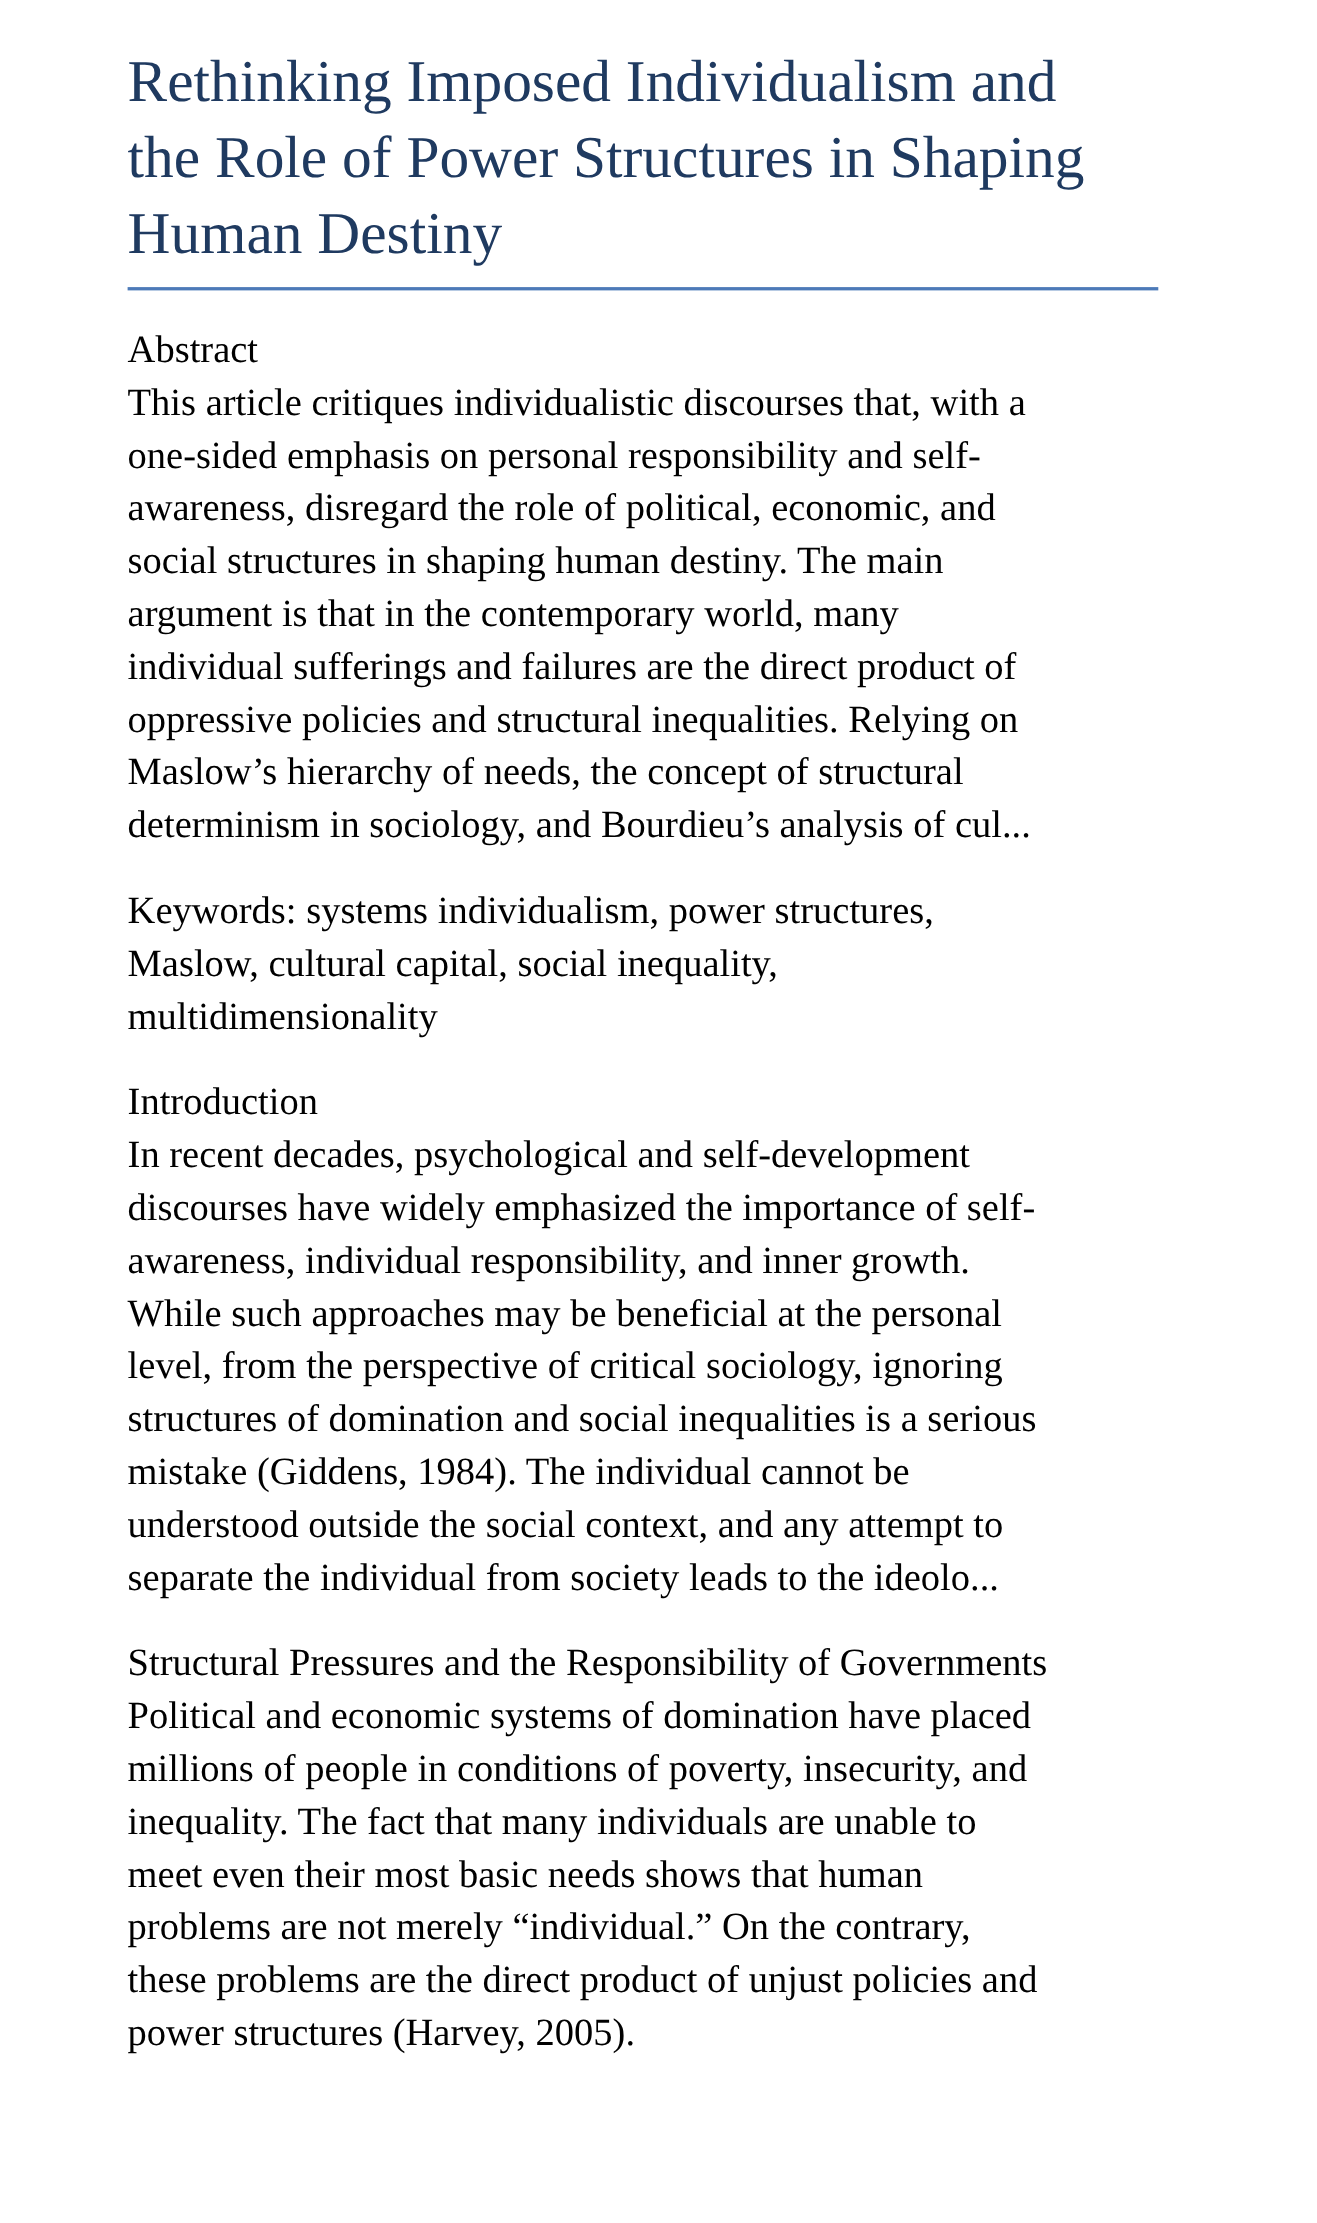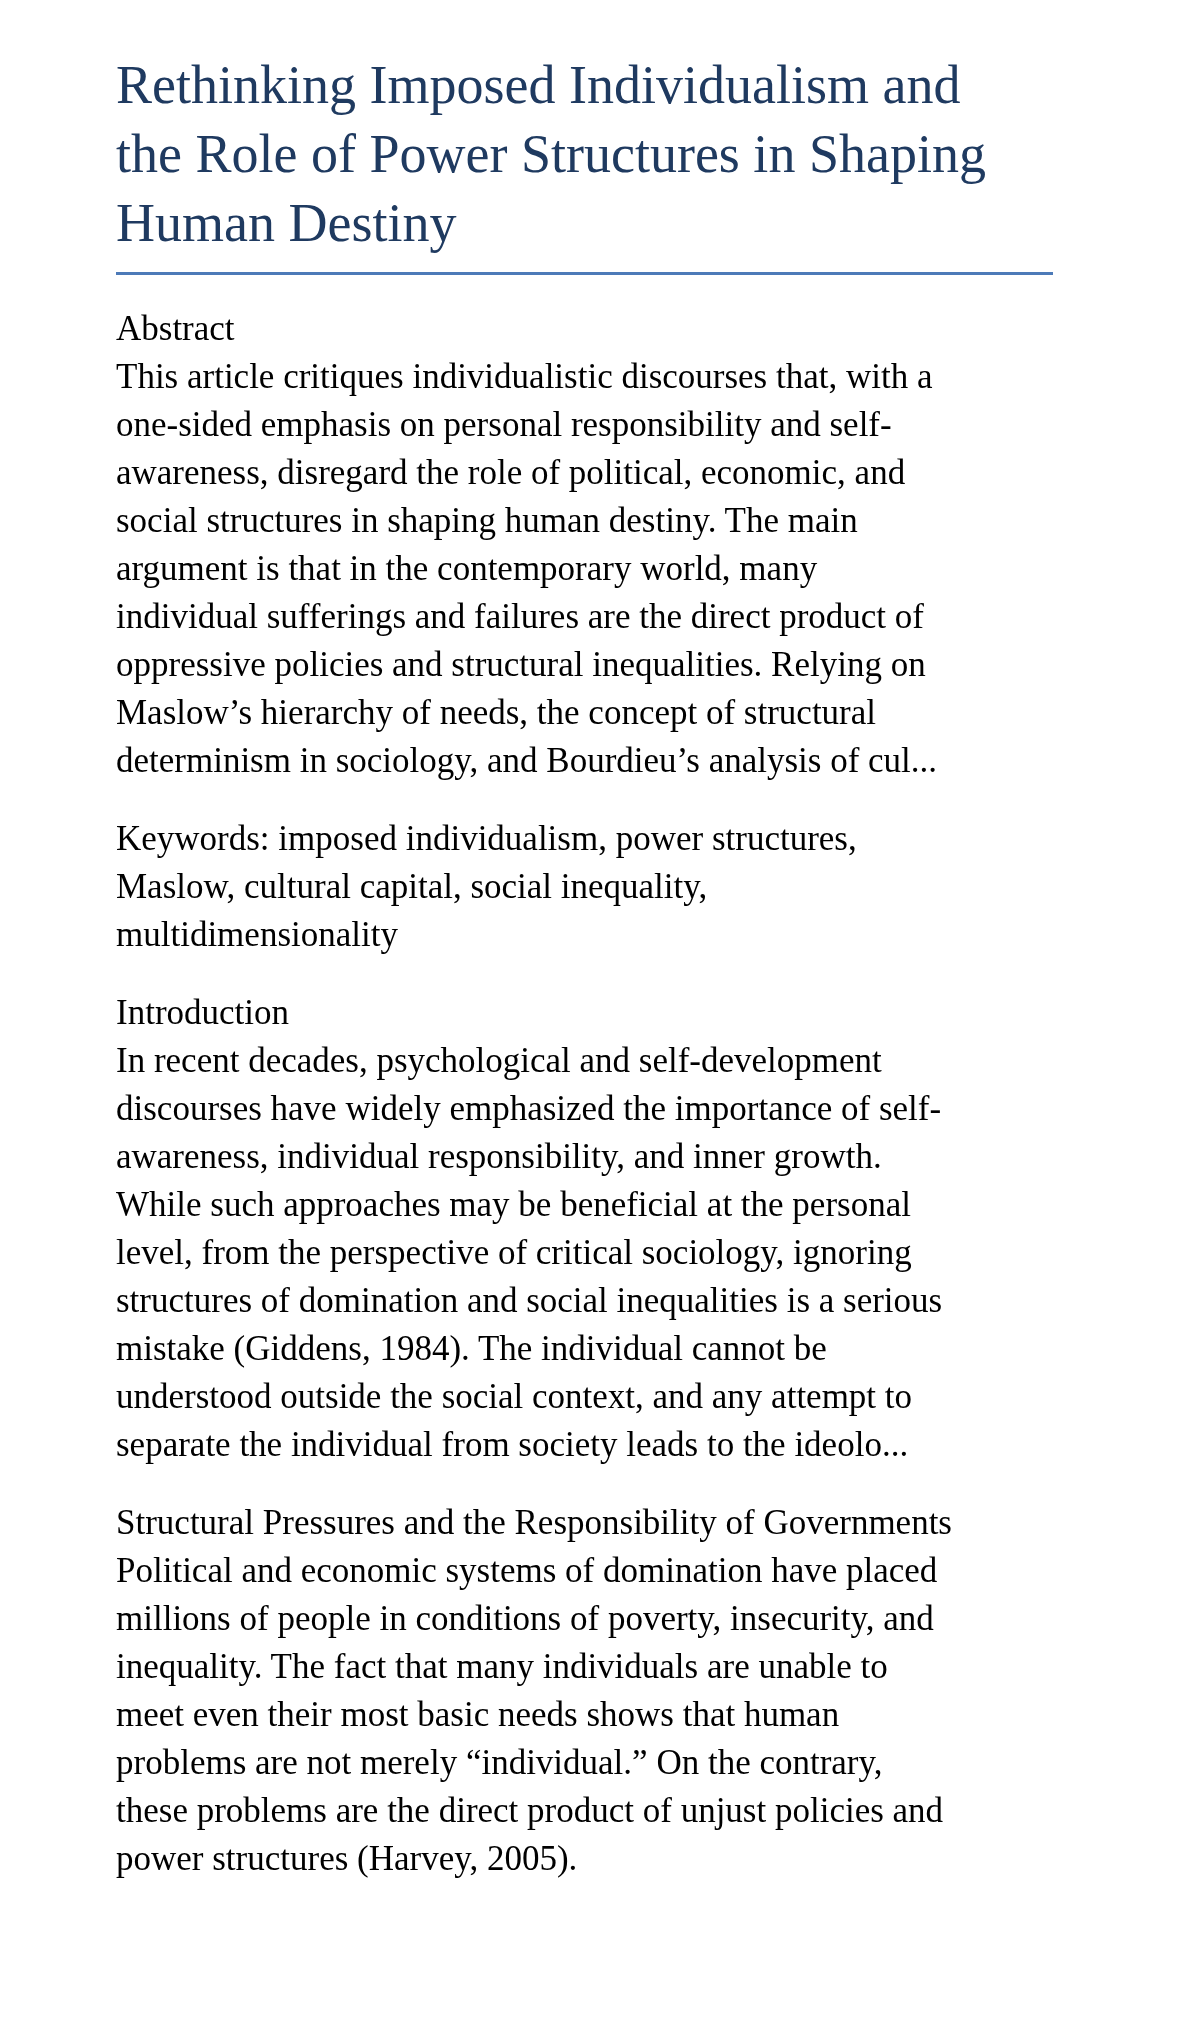--- a/index.html
+++ b/index.html
@@ -10,21 +10,21 @@
   body {
     width: 1197px;
     height: 2021px;
     overflow: hidden;
     font-family: "Liberation Serif", "DejaVu Serif", serif;
   }
   .page {
     box-sizing: border-box;
     width: 1197px;
     height: 1466px;
-    padding: 51px 60px 0 116px;
+    padding: 40px 60px 0 116px;
     background: var(--background, #ffffff);
   }
   .doc-title {
     margin: 0;
     font-size: 54px;
     line-height: 69px;
     font-weight: normal;
     color: var(--title, #1f3a60);
     white-space: pre-line;
     letter-spacing: 0px;
@@ -61,21 +61,21 @@
 This article critiques individualistic discourses that, with a
 one-sided emphasis on personal responsibility and self-
 awareness, disregard the role of political, economic, and
 social structures in shaping human destiny. The main
 argument is that in the contemporary world, many
 individual sufferings and failures are the direct product of
 oppressive policies and structural inequalities. Relying on
 Maslow’s hierarchy of needs, the concept of structural
 determinism in sociology, and Bourdieu’s analysis of cul...</p>
 
-  <p class="para">Keywords: imposed individualism, power structures,
+  <p class="para">Keywords: systems individualism, power structures,
 Maslow, cultural capital, social inequality,
 multidimensionality</p>
 
   <p class="para">Introduction
 In recent decades, psychological and self-development
 discourses have widely emphasized the importance of self-
 awareness, individual responsibility, and inner growth.
 While such approaches may be beneficial at the personal
 level, from the perspective of critical sociology, ignoring
 structures of domination and social inequalities is a serious

